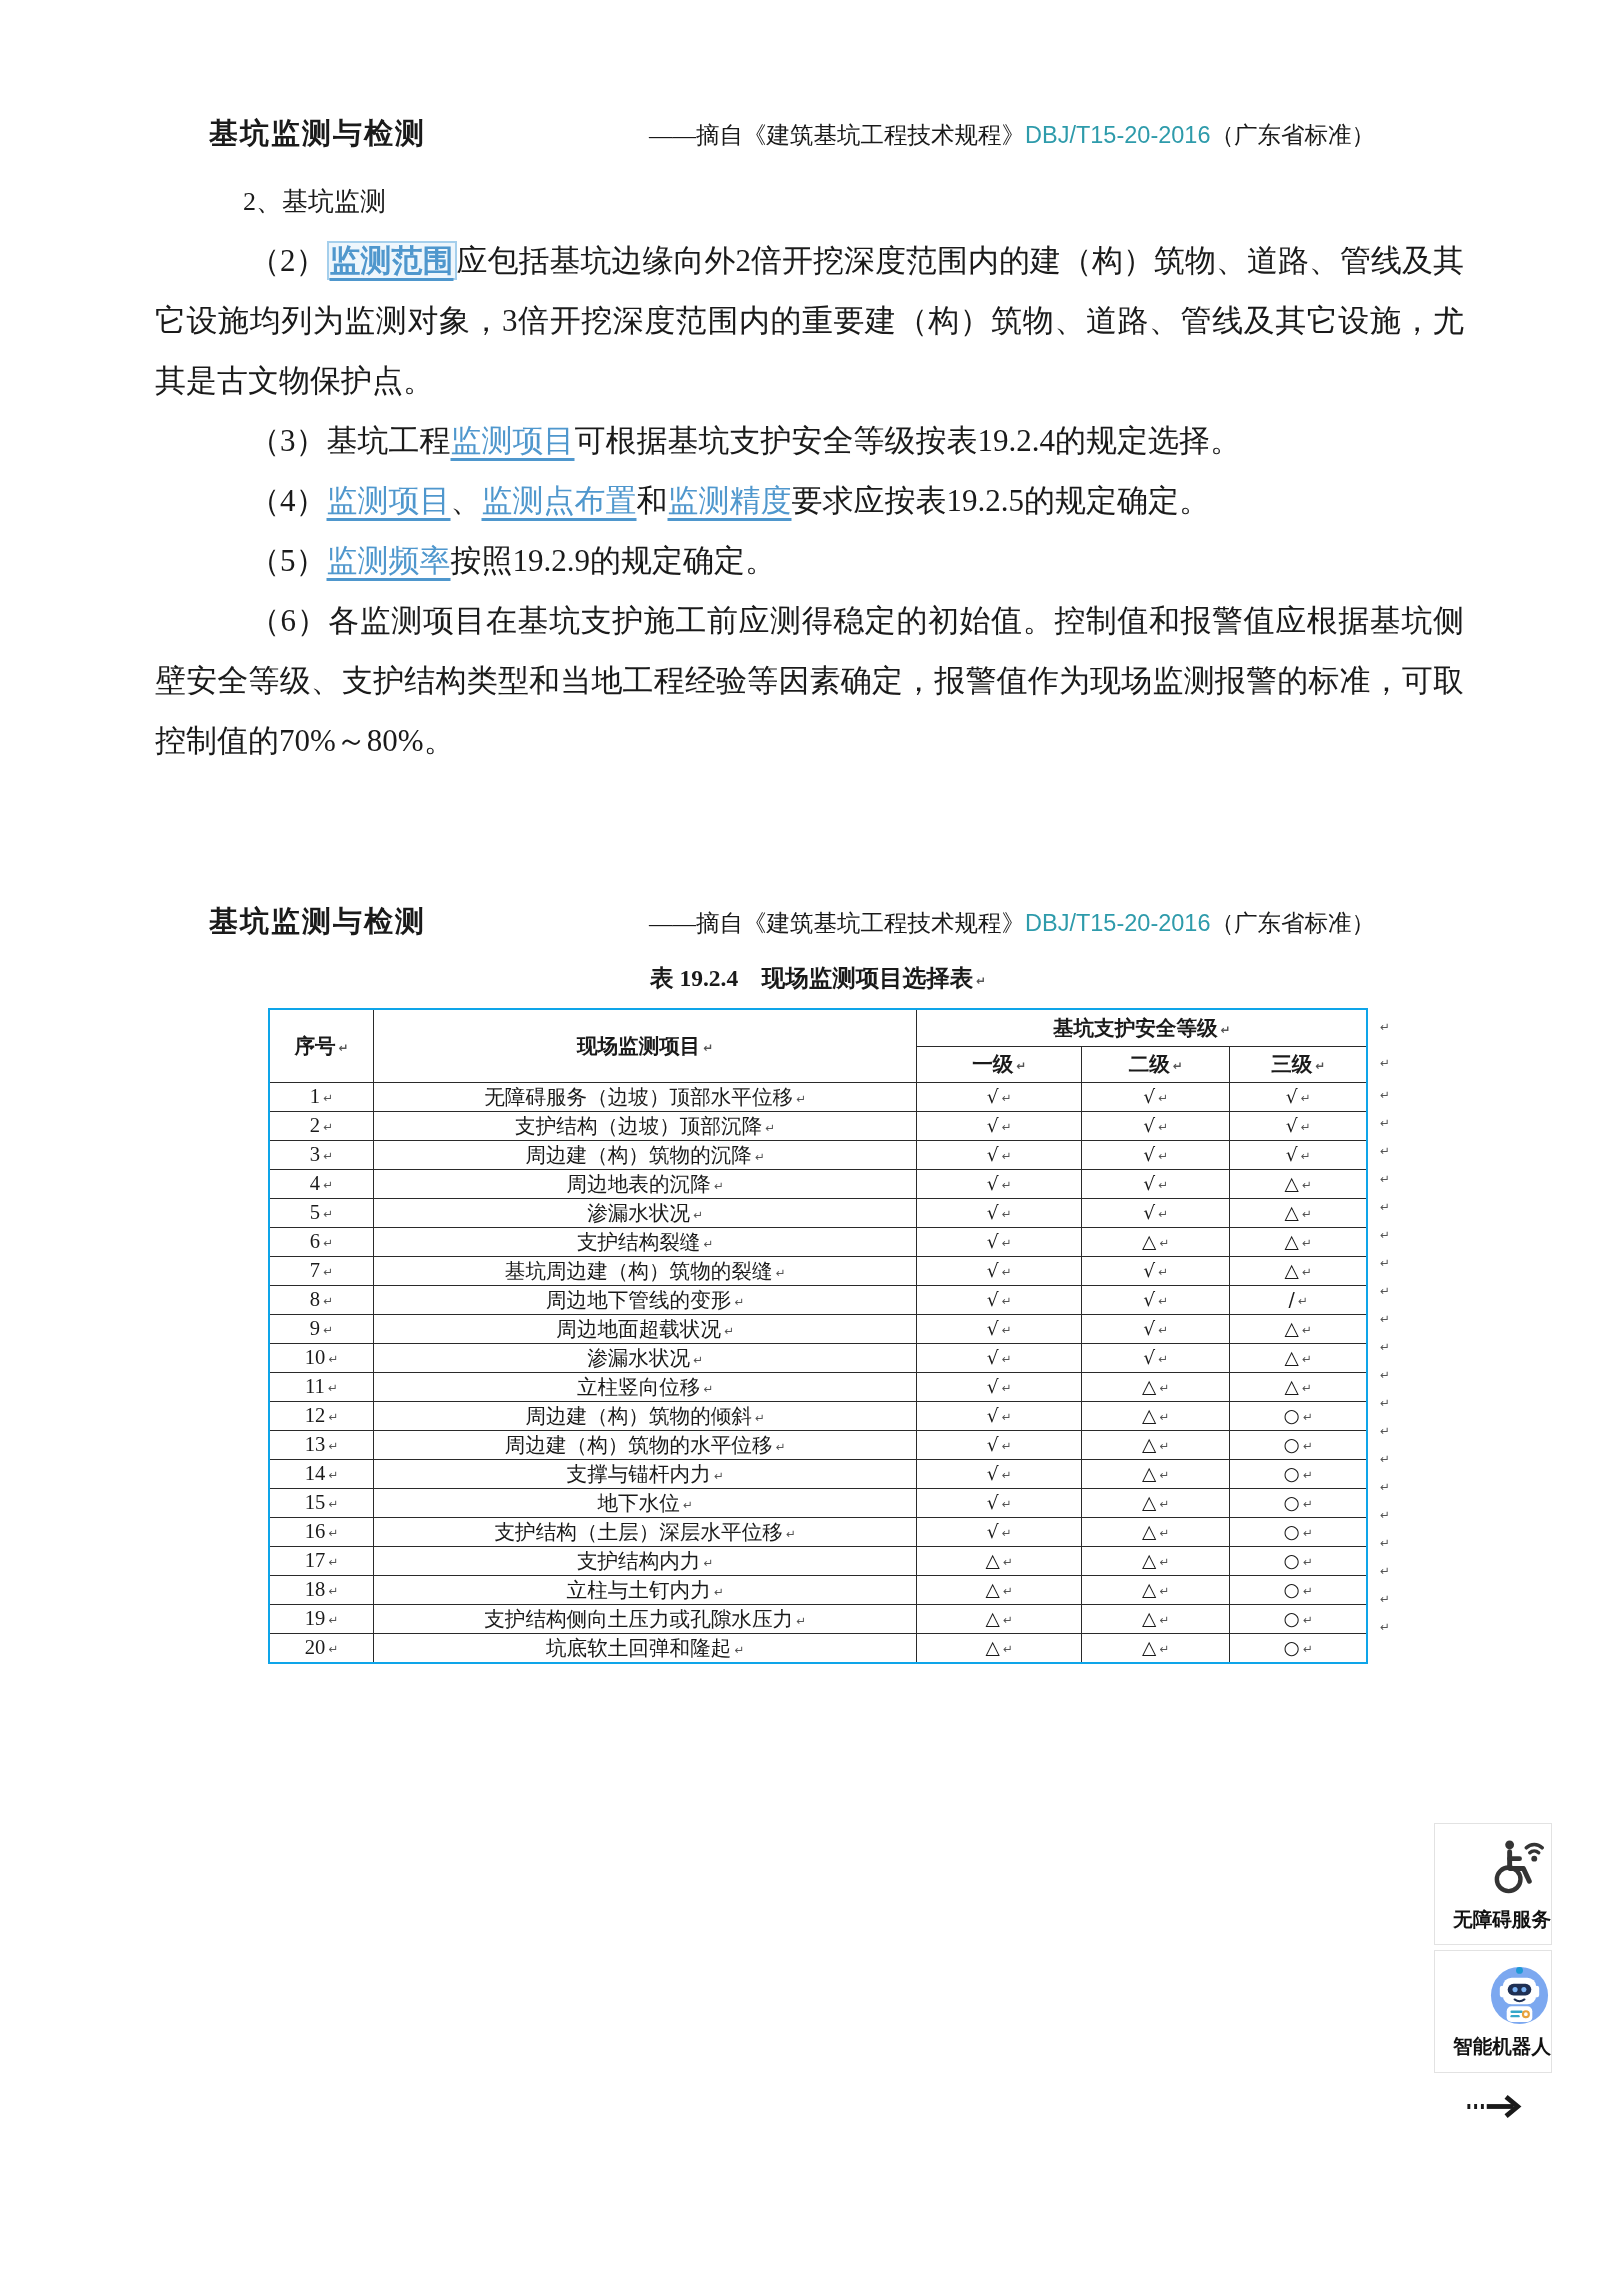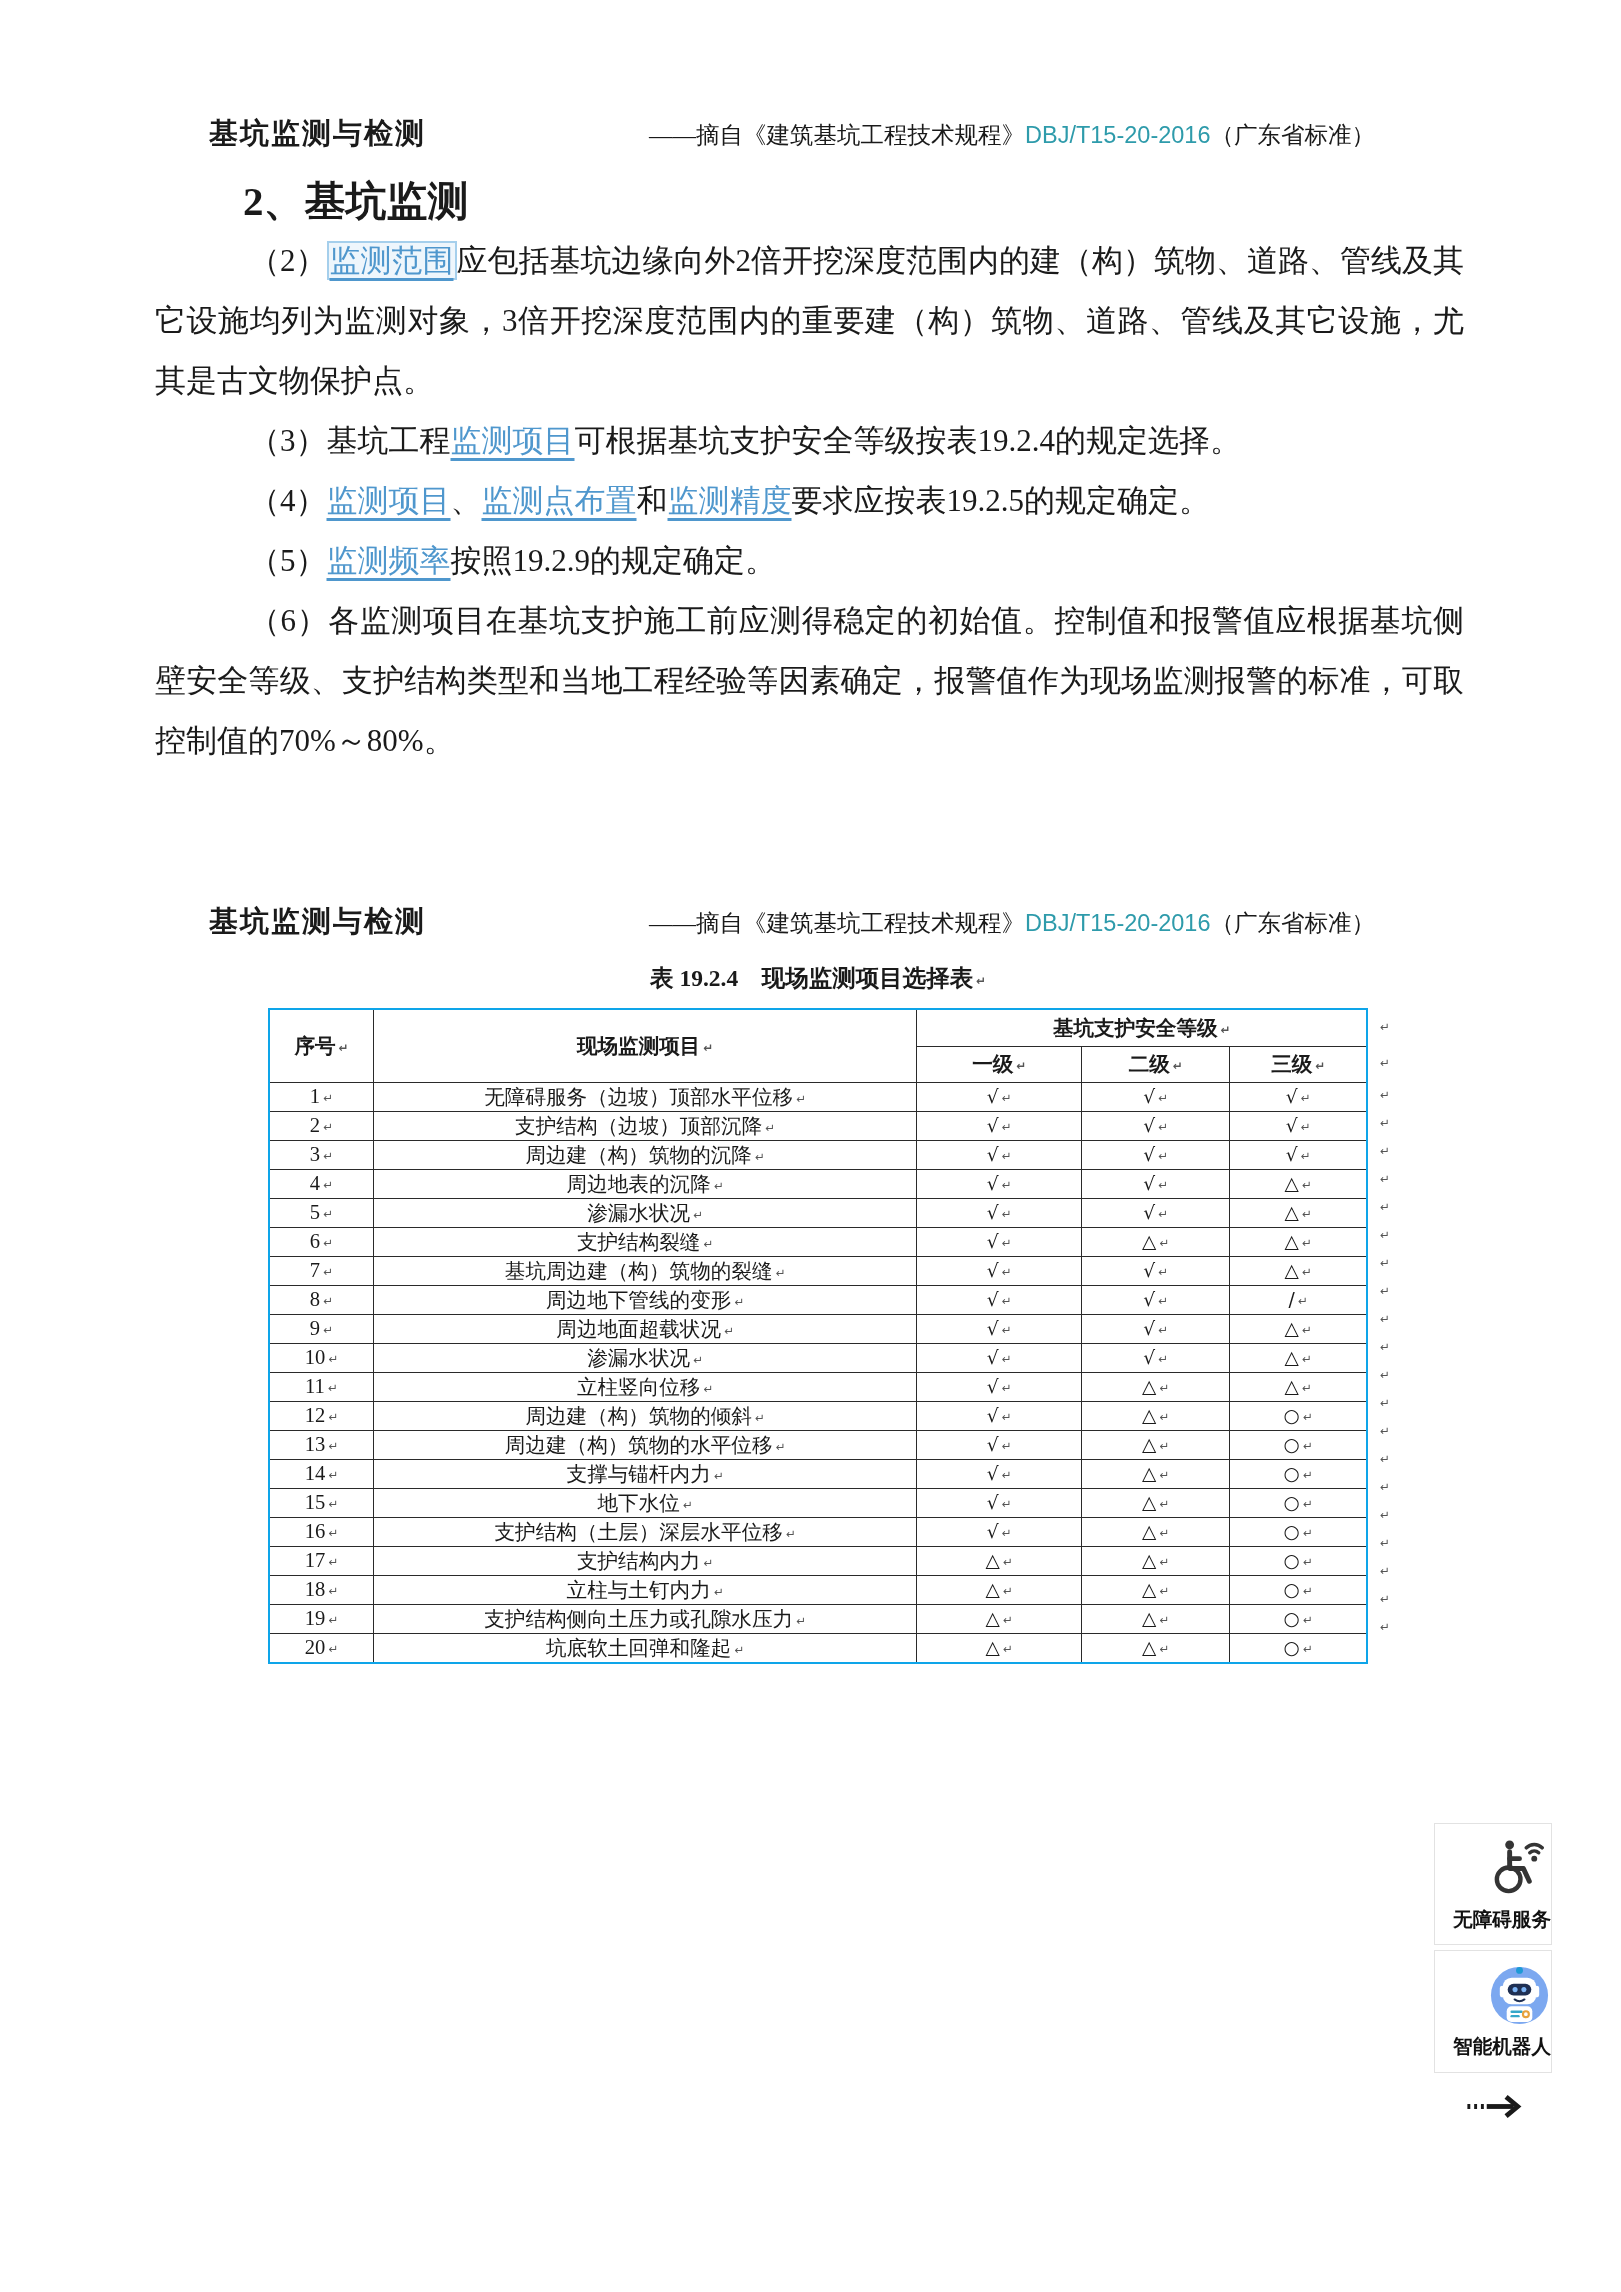--- a/index.html
+++ b/index.html
@@ -16,25 +16,25 @@
   .slide1 .doc-header{padding-top:114px;}
   .slide2 .doc-header{padding-top:32px;}
   .doc-title{font-size:29px;font-weight:bold;margin:0;letter-spacing:2px;}
   .doc-source{margin-left:223px;font-size:23.5px;white-space:nowrap;}
   .source-link{
     color:#2e9bab;text-underline-offset:4.9px;
     font-family:"Liberation Sans","DejaVu Sans",sans-serif;cursor:pointer;
   }
   
   .slide1{height:870px;overflow:hidden;}
-  .section-heading{font-size:41px;font-weight:bold;margin:25.5px 0 0 243px;line-height:43px;}
+  .section-heading{font-size:26px;font-weight:normal;margin:25.5px 0 0 243px;line-height:43px;}
   .paragraphs{margin:8.8px 157px 0 155px;font-size:31px;line-height:60px;text-align:justify;}
   .paragraphs p{margin:0;text-indent:94px;}
   .inline-link{color:#4f97cd;text-decoration:underline;text-underline-offset:6.9px;cursor:pointer;}
-  .boxed{border:2px solid #a5cfec;background:#eef6fc;padding:0 1px;}
+  .boxed{border:2px solid #a5cfec;background:#eef6fc;padding:0 1px;font-weight:bold;}
   
   .table-title{width:1100px;margin:19.6px 0 0 268px;text-align:center;font-size:23.5px;font-weight:bold;}
   .table-wrap{position:relative;margin:14.7px 0 0 268px;width:1100px;}
   table.monitor{border-collapse:collapse;width:100%;font-size:20.6px;border:2px solid #0ea5e9;table-layout:fixed;}
   table.monitor th,table.monitor td{
     border:1px solid #2a2a2a;text-align:center;padding:0;font-weight:normal;
     overflow:hidden;white-space:nowrap;
   }
   table.monitor th{font-weight:600;}
   tr.hrow1{height:37px;}

